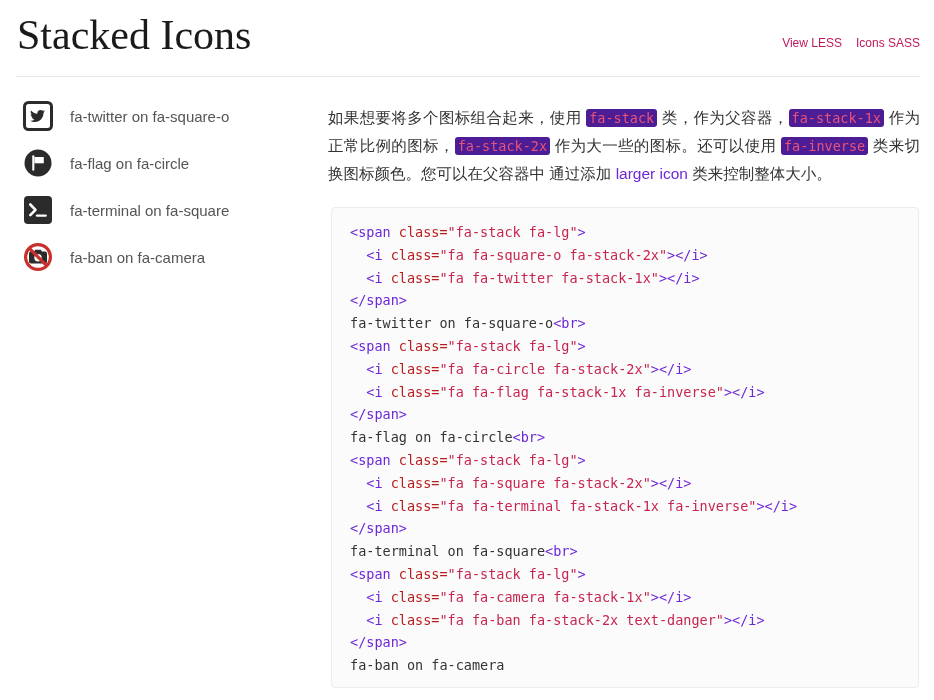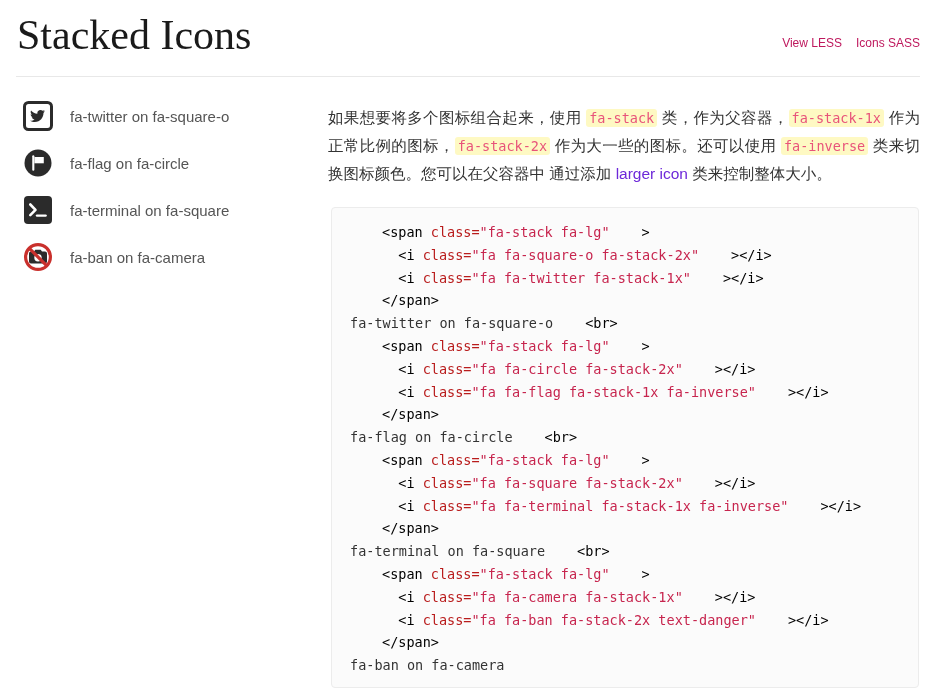--- a/index.html
+++ b/index.html
@@ -85,21 +85,21 @@
   .desc {
     font-size: 15.5px;
     line-height: 27px;
     color: #333333;
     text-align: justify;
   }
   .code-inline {
     font-family: "DejaVu Sans Mono", "Liberation Mono", monospace;
     font-size: 13.5px;
     color: #e8537a;
-    background: #fef9c3;
+    background: #4c1d95;
     padding: 1px 3px;
     border-radius: 3px;
     white-space: nowrap;
   }
   .link-teal {
     color: #6d28d9;
     text-decoration: none;
   }
 
   
@@ -115,21 +115,21 @@
     overflow: hidden;
   }
   .code-block pre {
     margin: 0;
     font-family: "DejaVu Sans Mono", "Liberation Mono", monospace;
     font-size: 13.5px;
     line-height: 22.8px;
     color: #333333;
     white-space: pre;
   }
-  .tok-tag   { color: #000000; margin-left: 32px; }
+  .tok-tag   { color: #6d28d9; }
   .tok-attr  { color: #b91c1c; }
   .tok-val   { color: #c7254e; }
   .tok-txt   { color: #333333; }
 </style>
 </head>
 <body>
 
 <div class="page">
 
   <div class="header">

